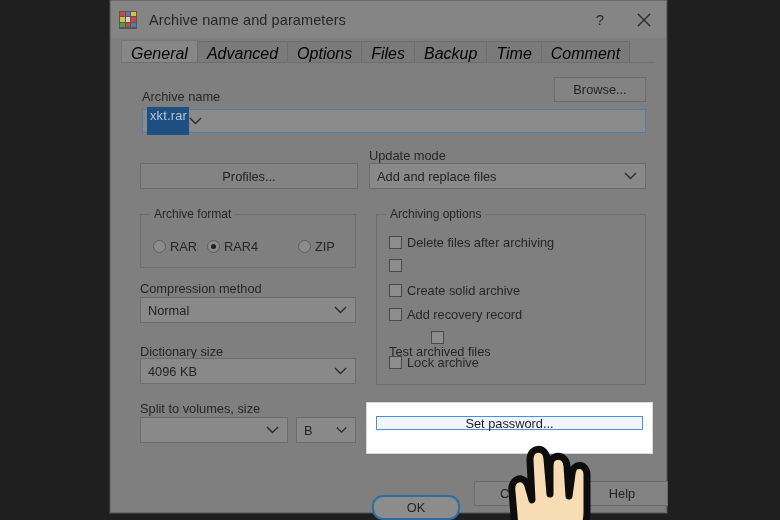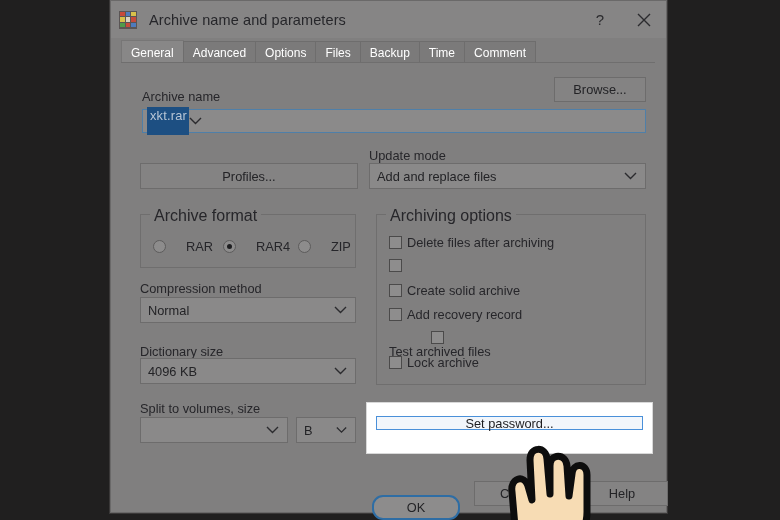--- a/index.html
+++ b/index.html
@@ -68,29 +68,30 @@
 
   
   .tabstrip {
     position: relative;
     height: 24px;
     margin: 2px 0 0 10px;
     display: flex;
     align-items: flex-end;
   }
   .tab {
-    font-size: 12px;
-    color: #ffffff;
+    font-size: 16px;
+    color: #000000;
     padding: 4px 9px 4px 9px;
     height: 23px;
     line-height: 15px;
     background: #7b7a7a;
     border: 1px solid #6e6d6d;
     border-bottom: none;
     margin-right: -1px;
+    font-style: italic;
   }
   .tab.active {
     background: #888787;
     border-color: #777676;
     height: 24px;
     padding-top: 5px;
   }
   .tab-underline {
     position: absolute;
     left: 10px;
@@ -167,34 +168,33 @@
   .group {
     position: absolute;
     border: 1px solid #6f6e6e;
   }
   .group > .glabel {
     position: absolute;
     top: -8px;
     left: 9px;
     background: #807f7f;
     padding: 0 4px;
-    font-size: 16px;
+    font-size: 12px;
     color: #26262a;
     white-space: nowrap;
   }
 
   
   .radio {
     position: absolute;
     display: flex;
     align-items: center;
     font-size: 12.8px;
     color: #26262a;
     cursor: default;
-    gap: 16px;
   }
   .radio .dot {
     width: 13px; height: 13px;
     border-radius: 50%;
     border: 1px solid #5d5c5c;
     background: #8d8c8c;
     margin-right: 4px;
     position: relative;
     flex: 0 0 auto;
   }
@@ -334,21 +334,21 @@
             </svg>
         </span>
       </div>
 
       <div class="group" style="left:29px; top:151px; width:216px; height:54px;">
         <span class="glabel">Archive format</span>
         <div class="radio" style="left:12px; top:24px;">
           <span class="dot"></span>
           <span>RAR</span>
         </div>
-        <div class="radio checked" style="left:82px; top:24px;">
+        <div class="radio checked" style="left:66px; top:24px;">
           <span class="dot"></span>
           <span>RAR4</span>
         </div>
         <div class="radio" style="left:157px; top:24px;">
           <span class="dot"></span>
           <span>ZIP</span>
         </div>
       </div>
 
       <div class="lbl" style="left:29px; top:218px;">Compression method</div>

